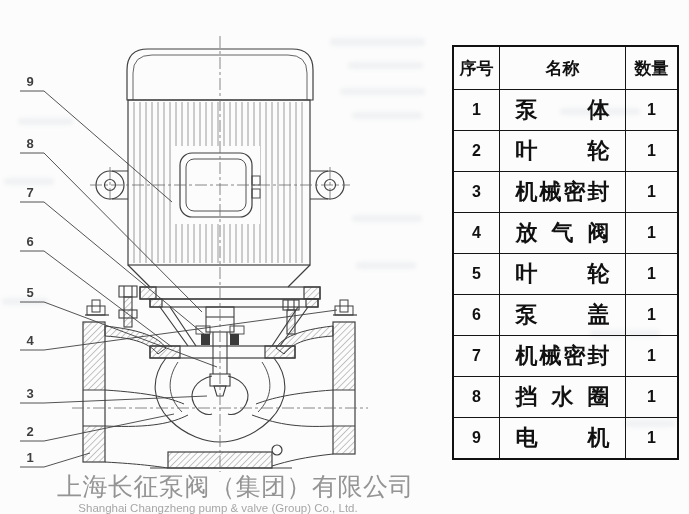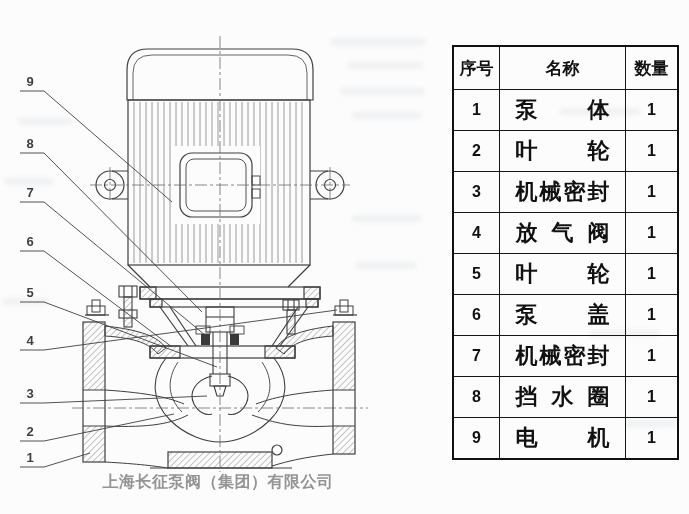--- a/index.html
+++ b/index.html
@@ -11,21 +11,21 @@
   .smudge{
     position:absolute;background:#7a8699;opacity:.09;border-radius:3px;
     filter:blur(2px);pointer-events:none;
   }
   .drawing{position:absolute;left:0;top:0;}
   
   .watermark{
     position:absolute;left:57px;top:473px;width:322px;text-align:center;line-height:1.1;
   }
   .wm-cn{
-    font-size:16px;font-weight:700;color:rgba(118,118,118,.78);letter-spacing:.5px;white-space:nowrap;
+    font-size:25px;font-weight:400;color:rgba(118,118,118,.78);letter-spacing:.5px;white-space:nowrap;
   }
   .wm-en{
     font-size:11.5px;color:rgba(150,150,150,.85);margin-top:1px;white-space:nowrap;
   }
   
   table.parts{
     position:absolute;left:452px;top:45px;border-collapse:collapse;
     background:transparent;color:#111;
   }
   table.parts td,table.parts th{
@@ -208,20 +208,21 @@
       <text class="callout" x="30" y="297">5</text>
       <text class="callout" x="30" y="345">4</text>
       <text class="callout" x="30" y="398">3</text>
       <text class="callout" x="30" y="436">2</text>
       <text class="callout" x="30" y="462">1</text>
     </g>
   </svg>
 
   <div class="watermark">
     <div class="wm-cn">上海长征泵阀（集团）有限公司</div>
+    <div class="wm-en">Shanghai Changzheng pump &amp; valve (Group) Co., Ltd.</div>
   </div>
 
   <table class="parts">
     <tbody>
         <tr class="hdr">
       <th class="c-no">序号</th>
       <th class="c-name">名称</th>
       <th class="c-qty">数量</th>
     </tr>
     <tr class="row">

